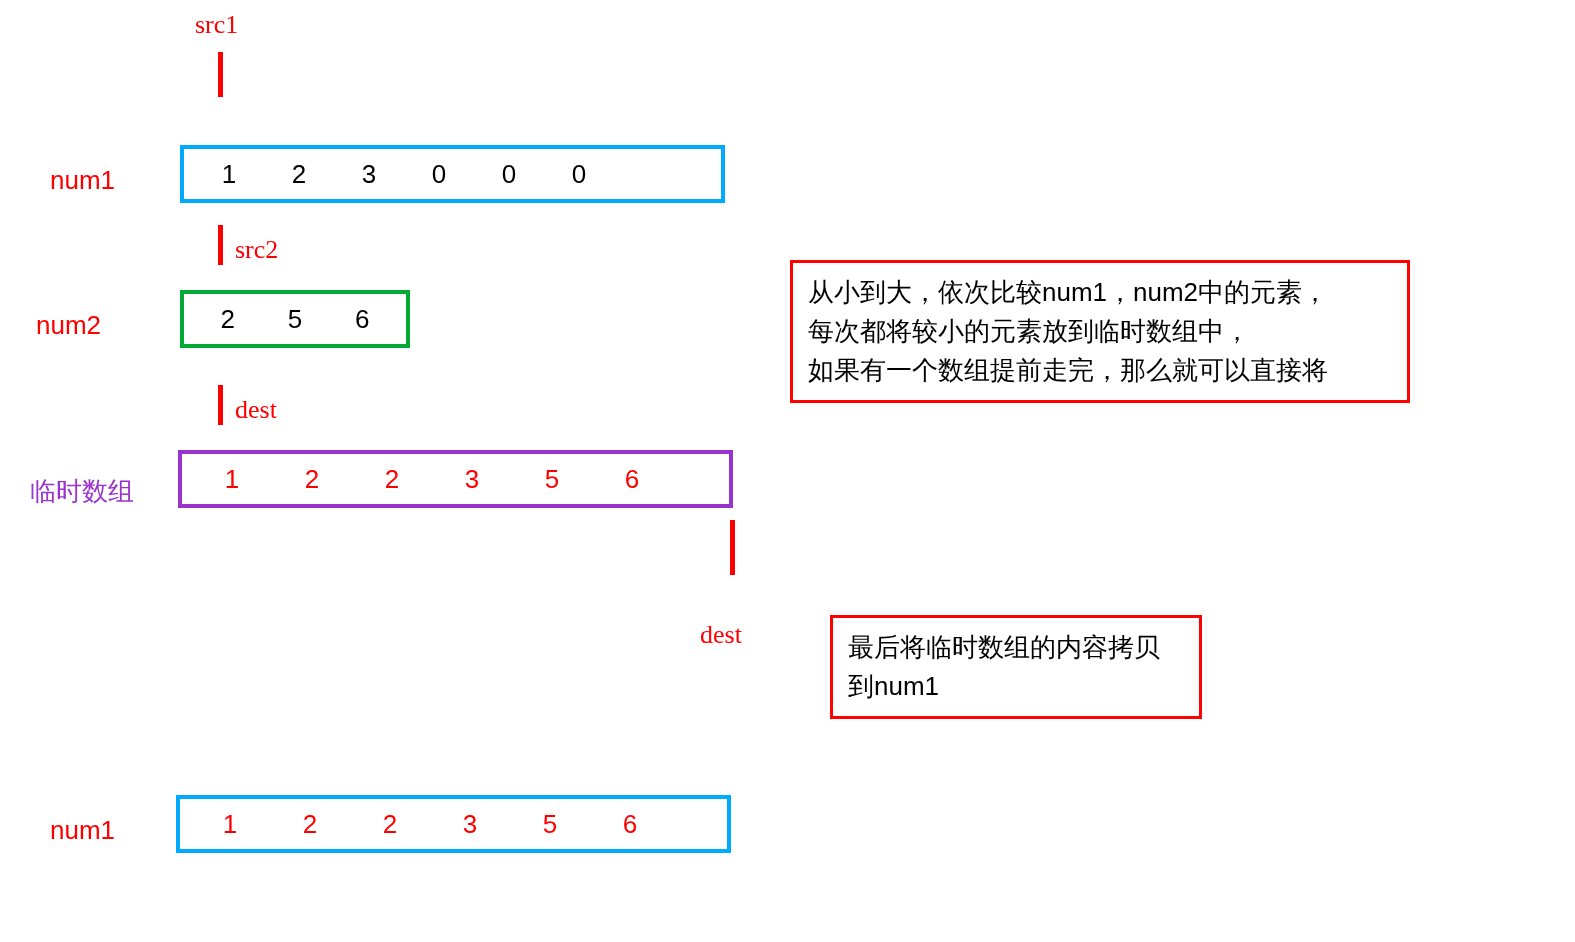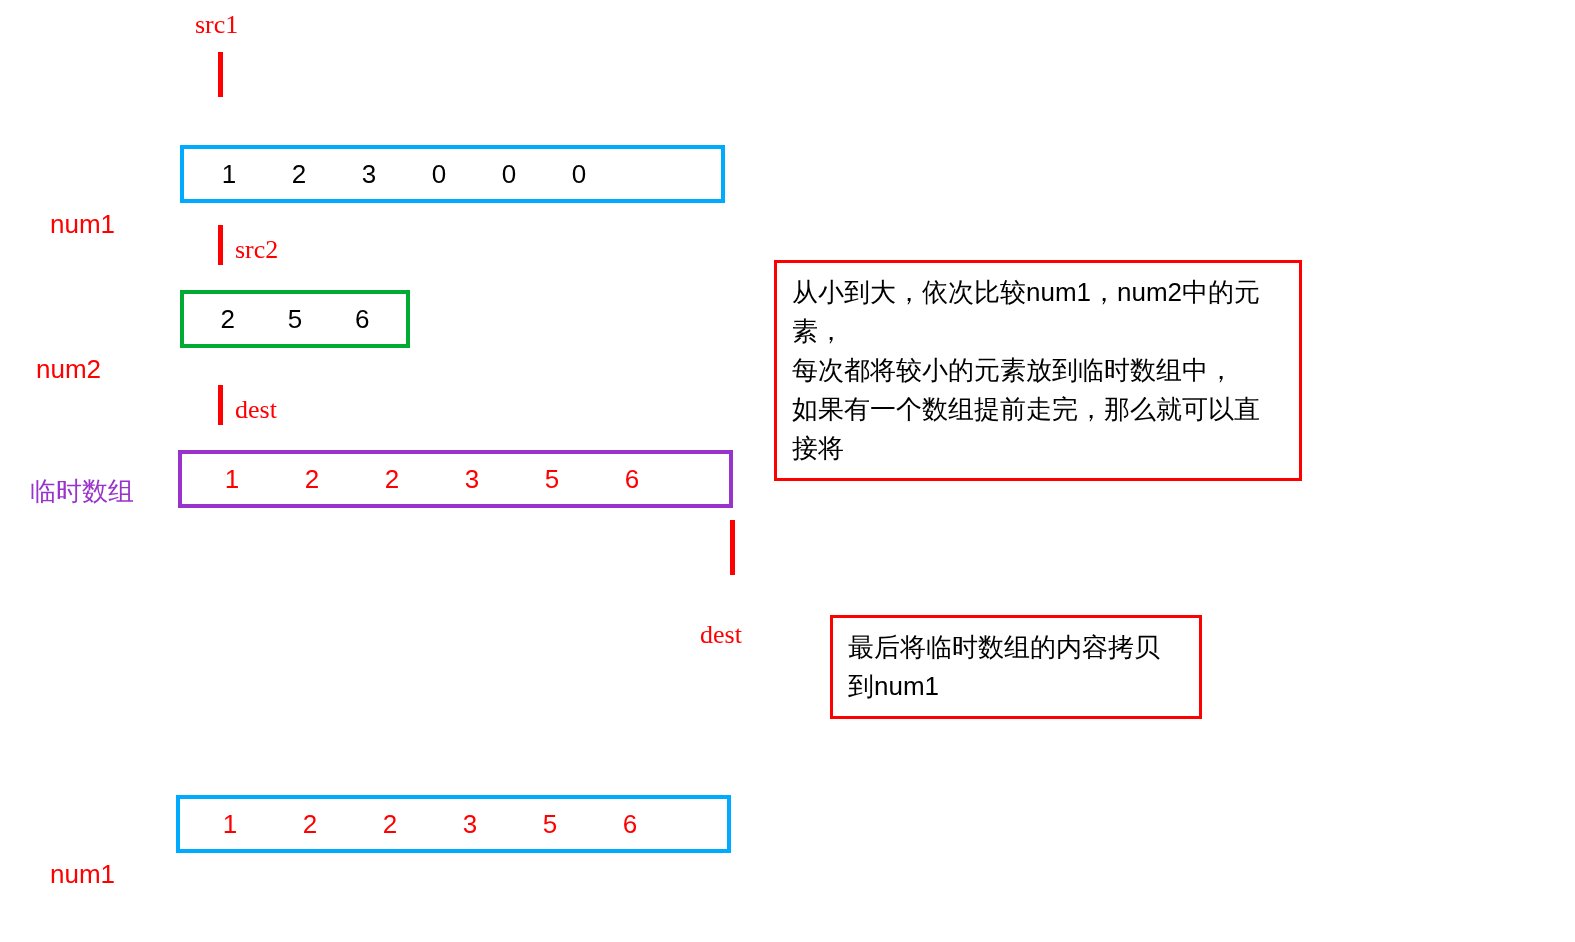--- a/index.html
+++ b/index.html
@@ -4,21 +4,21 @@
   <style>
     * { box-sizing: border-box; margin: 0; padding: 0; }
     body {
       width: 1575px;
       height: 942px;
       position: relative;
       background: white;
       font-family: 'Microsoft YaHei', 'SimSun', sans-serif;
     }
     .abs { position: absolute; }
-    .label-red { color: #ff0000; font-size: 26px; margin-top: 44px; }
+    .label-red { color: #ff0000; font-size: 26px; }
     .label-purple { color: #9933cc; font-size: 26px; }
     .array-box { border: 4px solid; display: flex; align-items: center; padding: 0 10px; height: 58px; }
     .array-box.blue { border-color: #00aaff; }
     .array-box.green { border-color: #00aa33; }
     .array-box.purple { border-color: #9933cc; }
     .cell { text-align: center; font-size: 26px; width: 70px; }
     .cell.black { color: #000; }
     .cell.red { color: #ff0000; }
     .pointer-line { background: #ff0000; width: 5px; height: 45px; }
     .pointer-label { color: #ff0000; font-size: 26px; font-family: Liberation Serif, serif; }
@@ -45,21 +45,21 @@
 <div class="abs pointer-label" style="left:235px; top:235px;">src2</div>
 
 <div class="abs label-red" style="left:36px; top:310px;">num2</div>
 
 <div class="abs array-box green" style="left:180px; top:290px; width:230px;">
   <div class="cell black">2</div>
   <div class="cell black">5</div>
   <div class="cell black">6</div>
 </div>
 
-<div class="abs text-box" style="left:774px; top:260px; width:528px;">
+<div class="abs text-box" style="left:790px; top:260px; width:620px;">
   <div>从小到大，依次比较num1，num2中的元素，</div>
   <div>每次都将较小的元素放到临时数组中，</div>
   <div>如果有一个数组提前走完，那么就可以直接将</div>
 </div>
 
 <div class="abs pointer-line" style="left:218px; top:385px; height:40px;"></div>
 <div class="abs pointer-label" style="left:235px; top:395px;">dest</div>
 
 <div class="abs label-purple" style="left:30px; top:474px;">临时数组</div>
 

